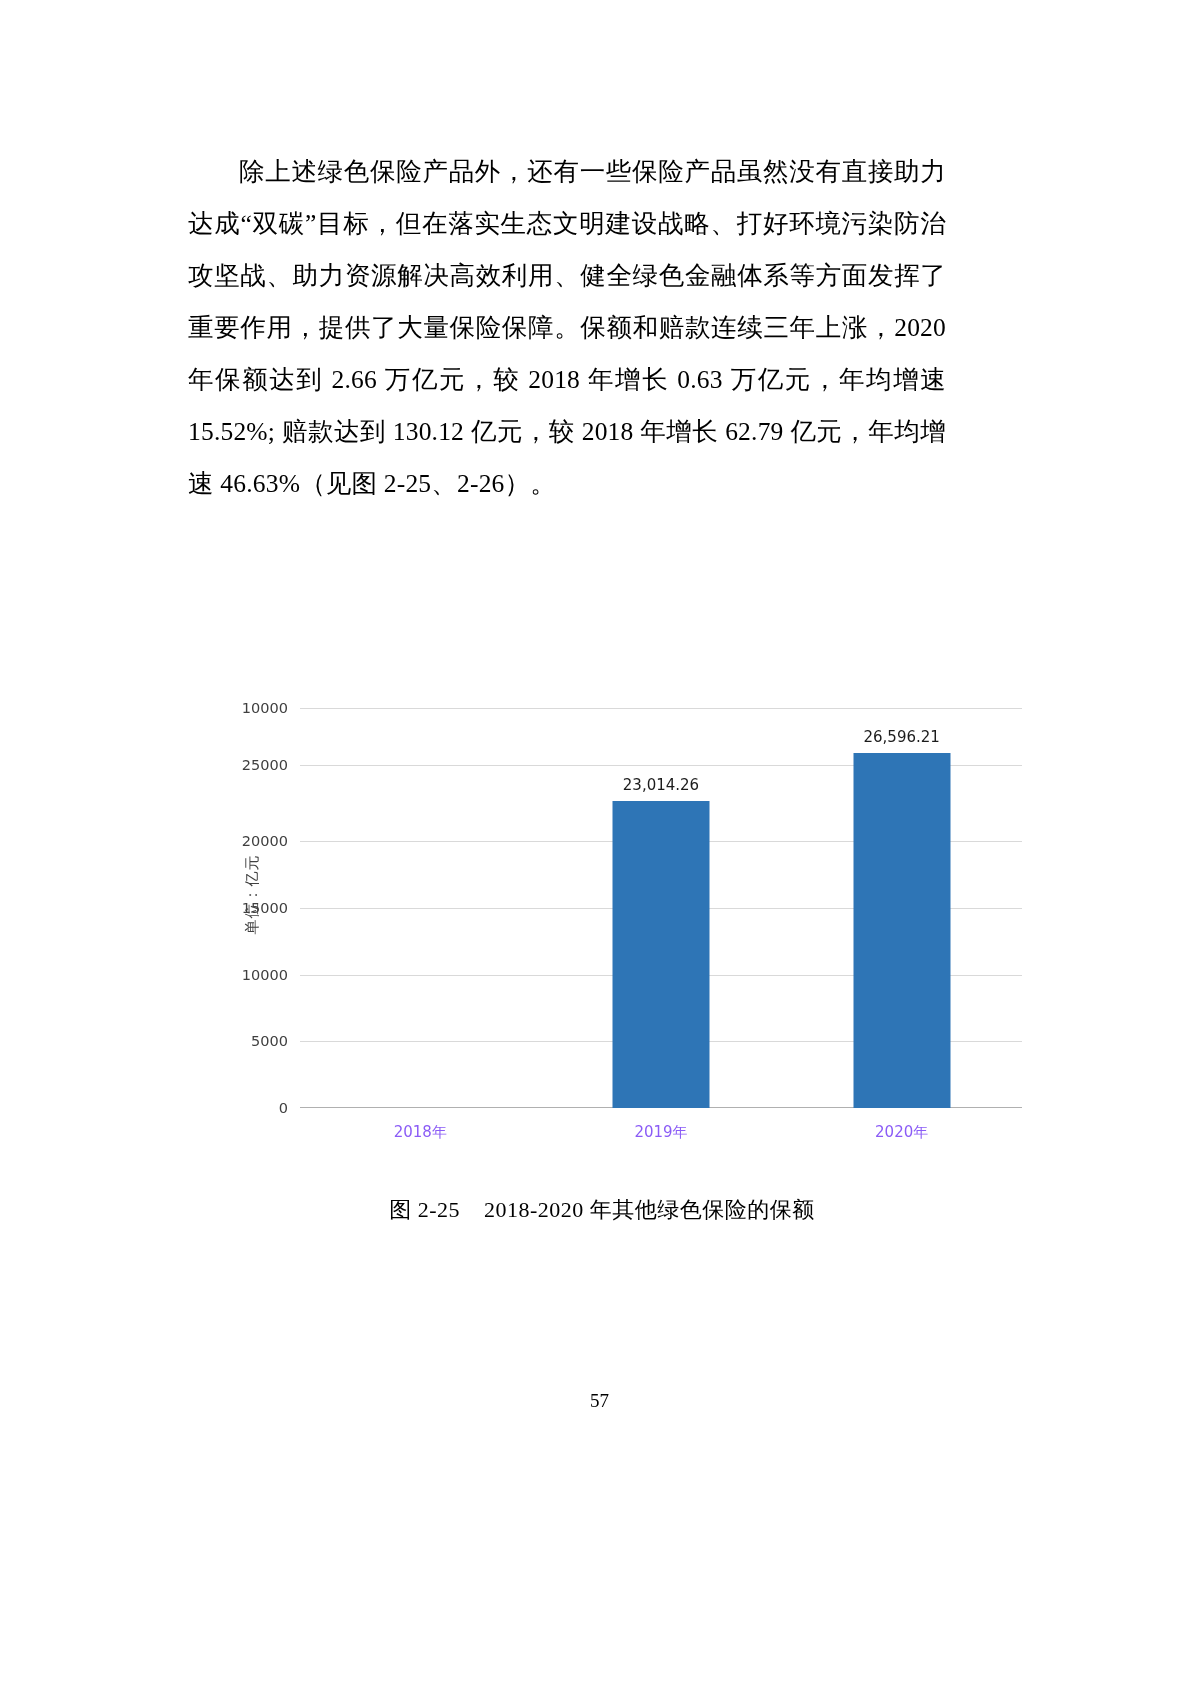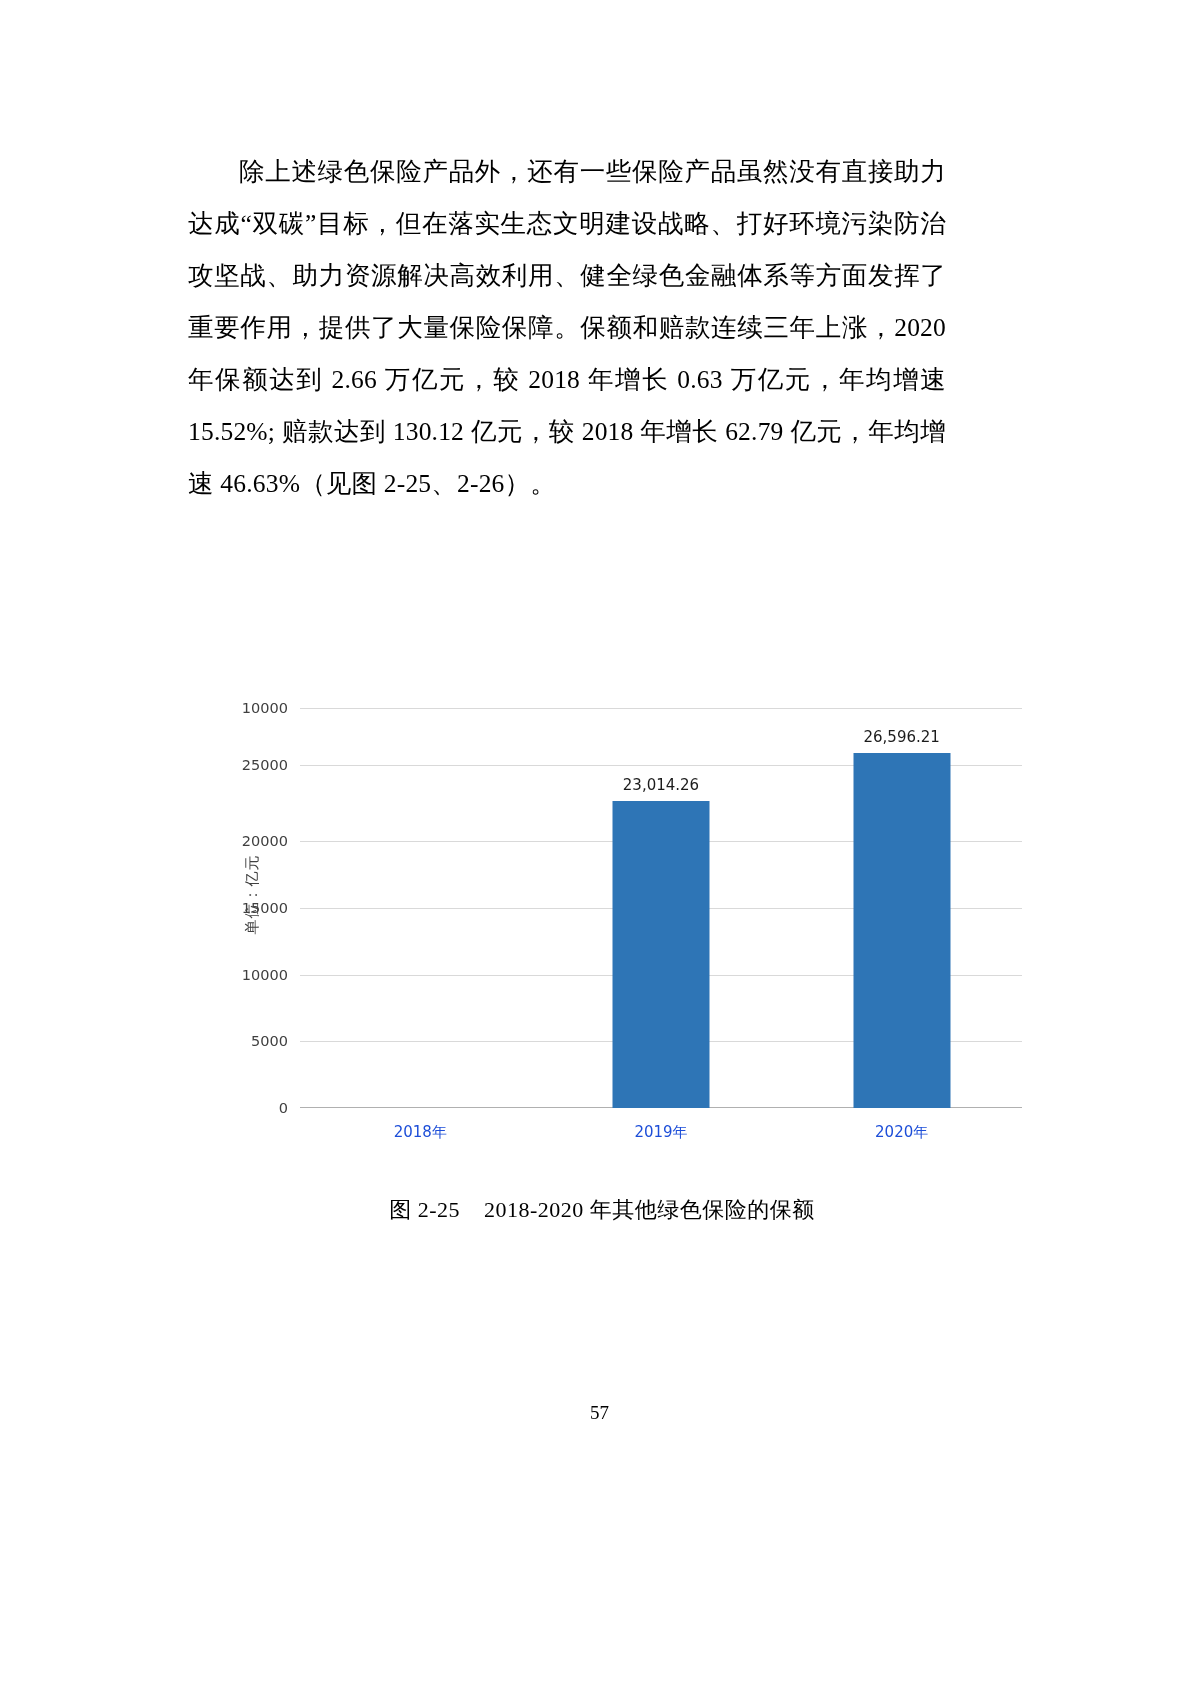--- a/index.html
+++ b/index.html
@@ -129,21 +129,21 @@
     color: #1c1c1c;
     white-space: nowrap;
   }
   .xtick {
     position: absolute;
     top: 415px;
     width: 33.3333%;
     text-align: center;
     font-size: 15px;
     font-family: "DejaVu Sans", sans-serif;
-    color: #1d4ed8;
+    color: #8b5cf6;
   }
   .xticks-wrap {
     position: absolute;
     left: 128px;
     right: 10px;
     top: 8px;
     height: 450px;
   }
   .caption {
     position: absolute;
@@ -155,21 +155,20 @@
     letter-spacing: 0.5px;
   }
   .caption .cap-num { margin-right: 24px; }
   .folio {
     position: absolute;
     left: 0;
     right: 0;
     top: 1390px;
     text-align: center;
     font-size: 19px;
-    margin-top: 12px;
   }
 </style>
 </head>
 <body>
 
 <div class="page">
 
   <div class="content">
     <p class="para">除上述绿色保险产品外，还有一些保险产品虽然没有直接助力达成“双碳”目标，但在落实生态文明建设战略、打好环境污染防治攻坚战、助力资源解决高效利用、健全绿色金融体系等方面发挥了重要作用，提供了大量保险保障。保额和赔款连续三年上涨，2020 年保额达到 2.66 万亿元，较 2018 年增长 0.63 万亿元，年均增速 15.52%; 赔款达到 130.12 亿元，较 2018 年增长 62.79 亿元，年均增速 46.63%（见图 2-25、2-26）。</p>
   </div>

